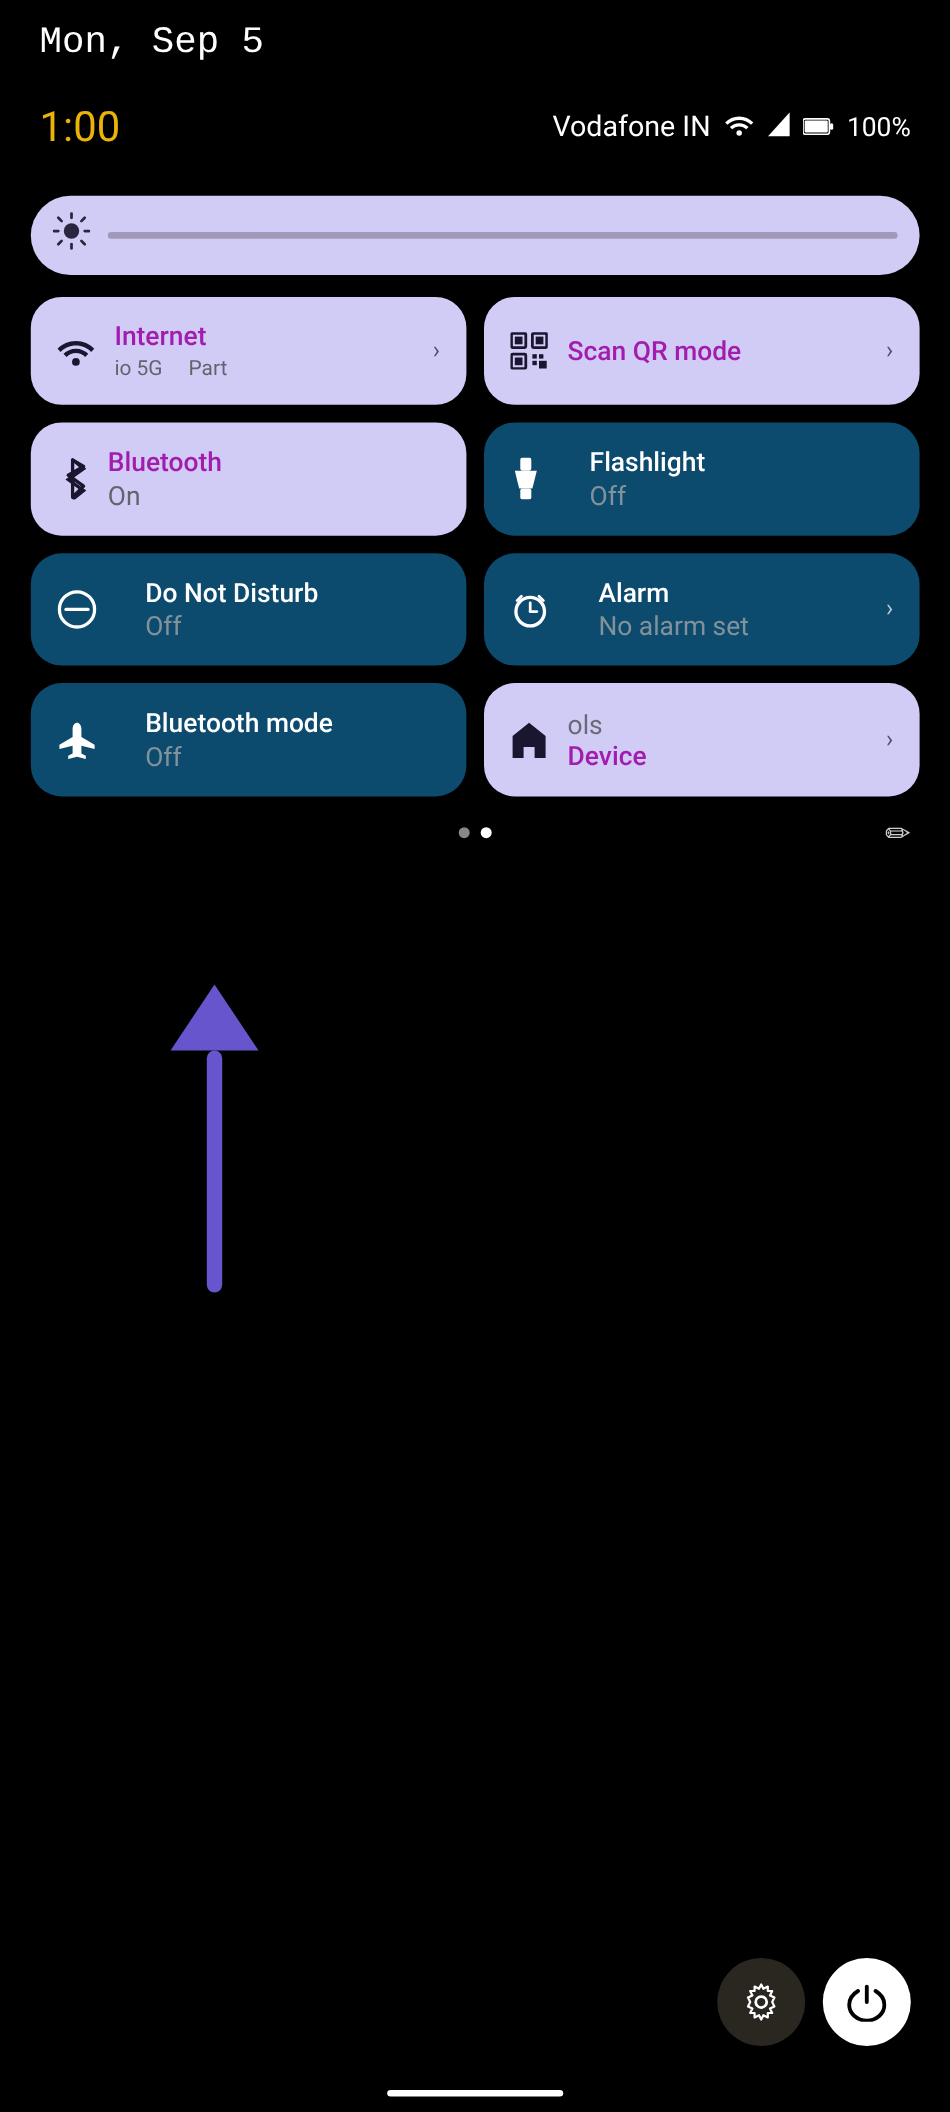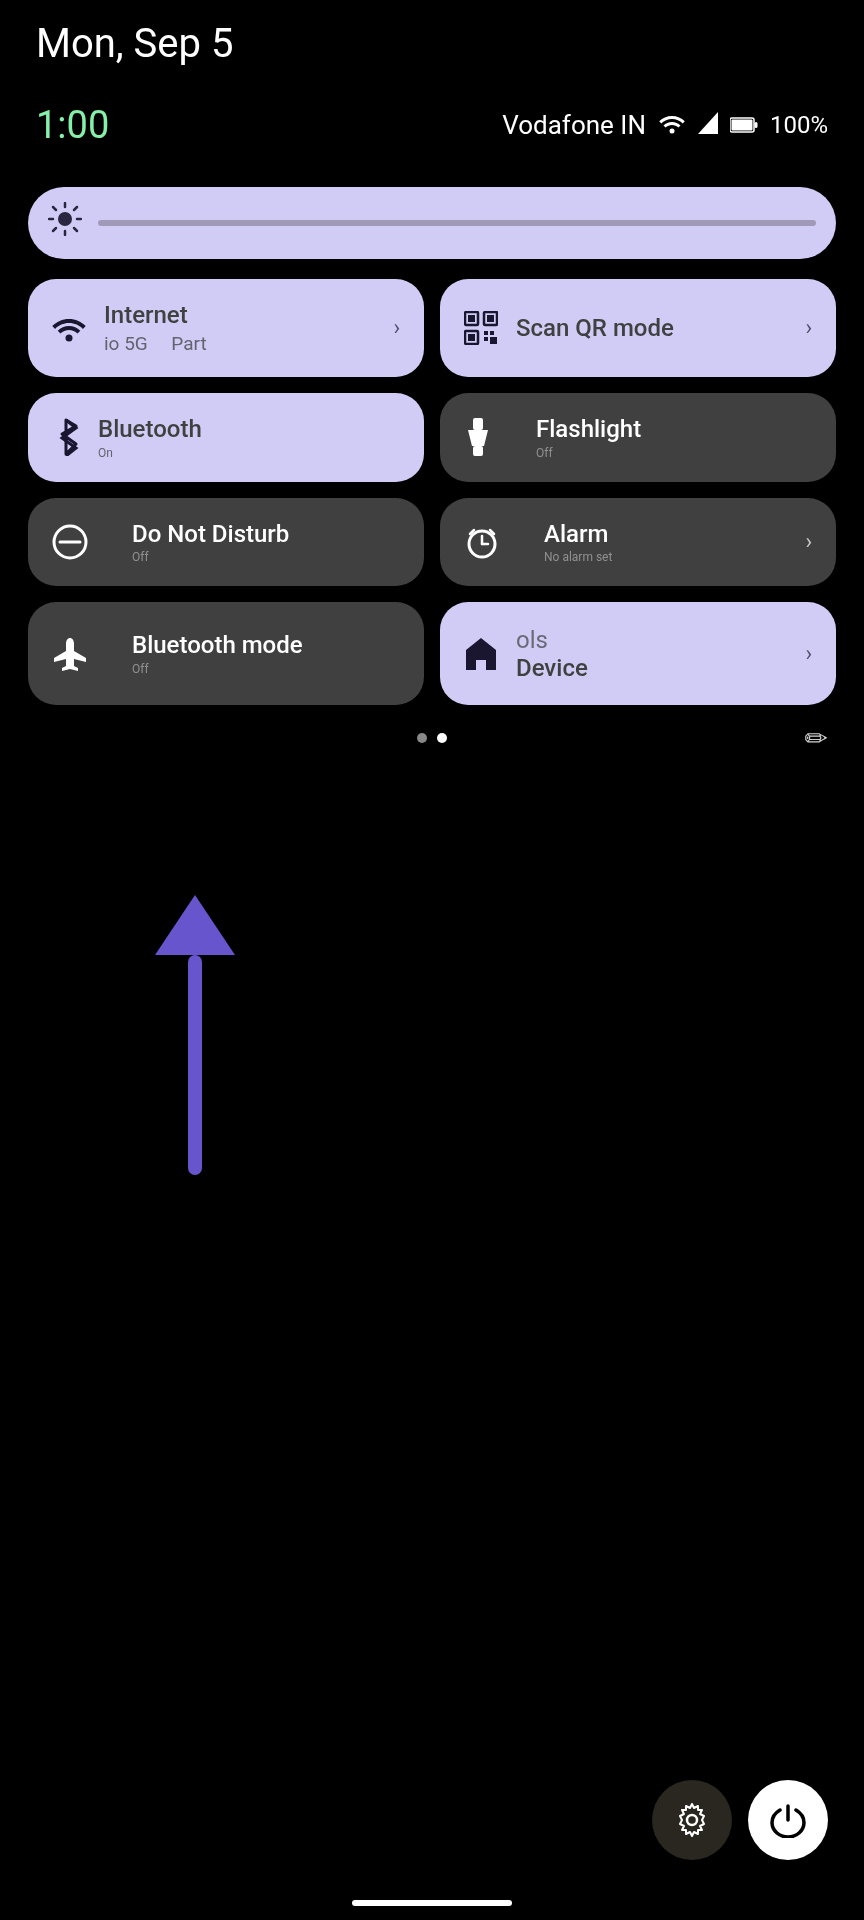--- a/index.html
+++ b/index.html
@@ -16,41 +16,42 @@
     
     .status-bar {
       display: flex;
       justify-content: space-between;
       align-items: center;
       padding: 28px 36px 10px 36px;
     }
     .status-time {
       font-size: 38px;
       font-weight: 400;
-      color: #86efac;
+      color: #eab308;
     }
     .status-right {
       display: flex;
       align-items: center;
       gap: 12px;
       font-size: 26px;
       color: #fff;
     }
     .status-carrier {
       font-size: 26px;
     }
 
     
     .date-bar {
       padding: 20px 36px 8px 36px;
     }
     .date-text {
-      font-size: 40px;
+      font-size: 34px;
       font-weight: 400;
       color: #fff;
+      font-family: Liberation Mono, monospace;
     }
 
     
     .brightness-container {
       margin: 30px 28px 20px 28px;
       background: #d0ccf5;
       border-radius: 50px;
       height: 72px;
       display: flex;
       align-items: center;
@@ -85,45 +86,45 @@
       align-items: center;
       gap: 18px;
       cursor: pointer;
       position: relative;
     }
     .tile-active {
       background: #d0ccf5;
       color: #1a1630;
     }
     .tile-inactive {
-      background: #404040;
+      background: #0c4a6e;
       color: #fff;
       gap: 44px;
     }
 
     .tile-icon {
       font-size: 34px;
       flex-shrink: 0;
     }
     .tile-text {
       display: flex;
       flex-direction: column;
     }
     .tile-title {
       font-size: 24px;
       font-weight: 500;
       line-height: 1.2;
     }
     .tile-subtitle {
-      font-size: 12px;
+      font-size: 24px;
       font-weight: 400;
       opacity: 0.75;
       margin-top: 2px;
     }
-    .tile-active .tile-title { color: #404040; }
+    .tile-active .tile-title { color: #a21caf; }
     .tile-active .tile-subtitle { color: #404040; }
     .tile-inactive .tile-title { color: #fff; }
     .tile-inactive .tile-subtitle { color: #aaa; }
 
     .tile-arrow {
       margin-left: auto;
       font-size: 22px;
       opacity: 0.7;
     }
 

